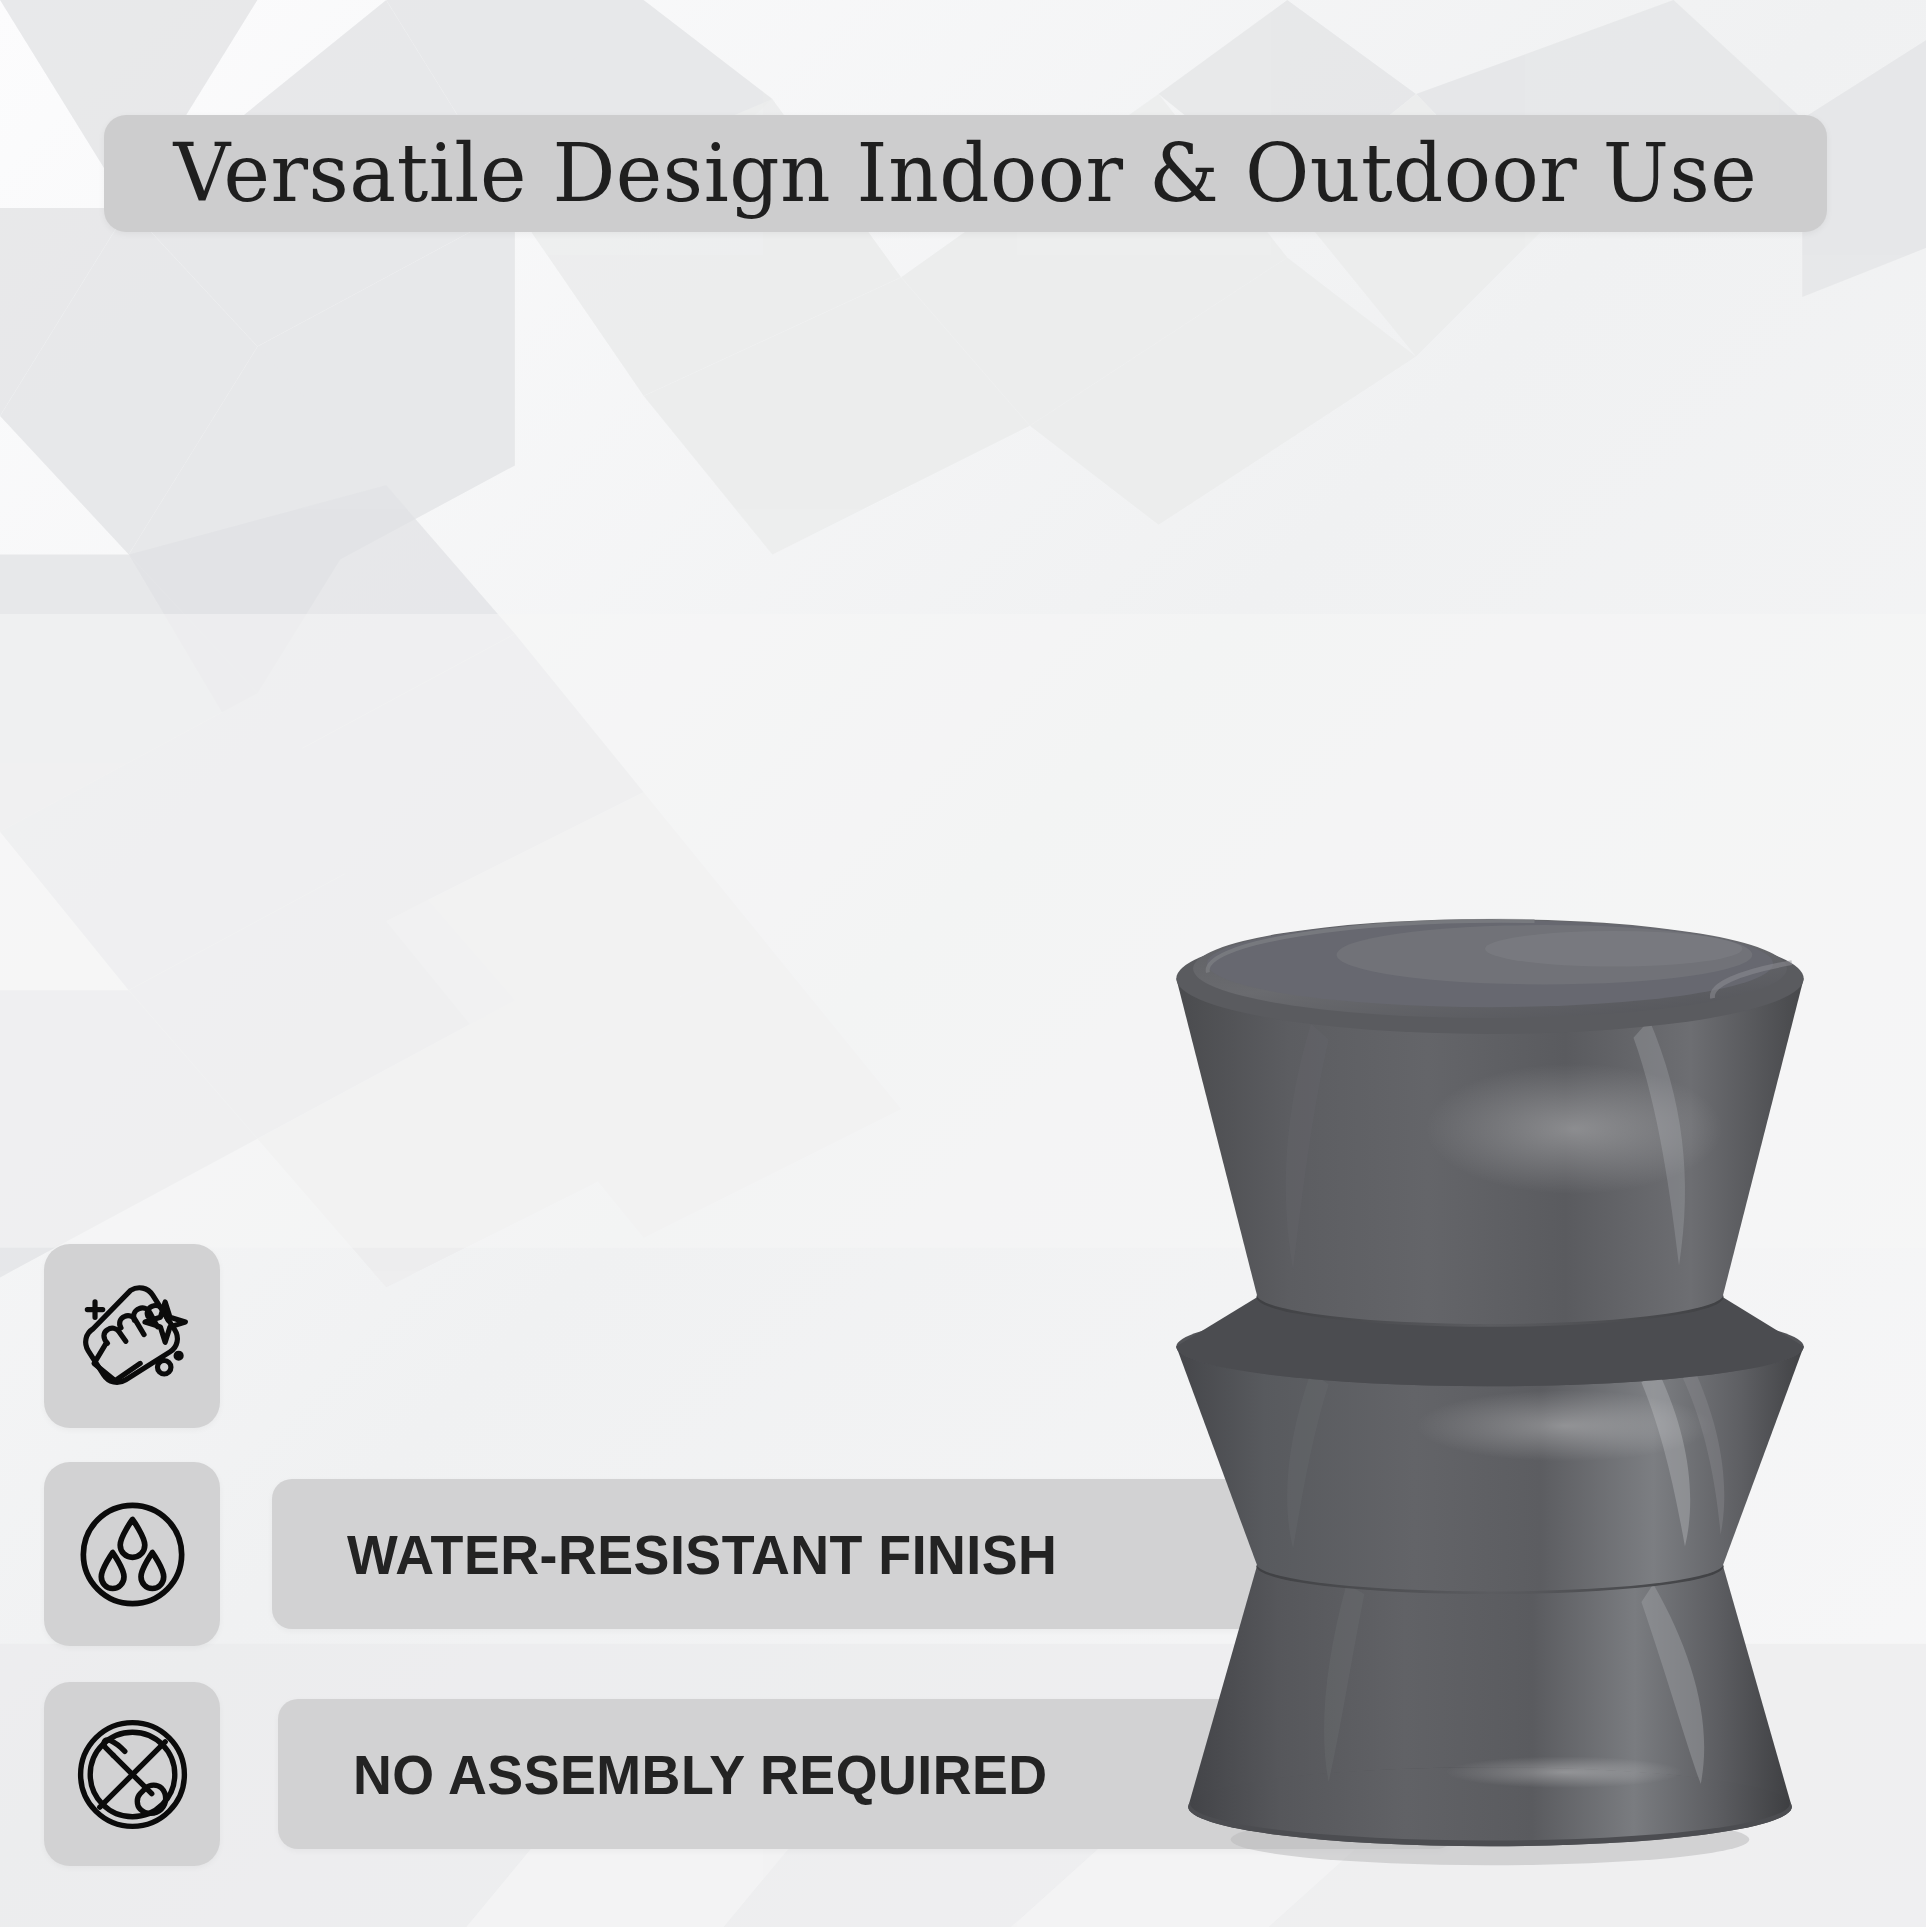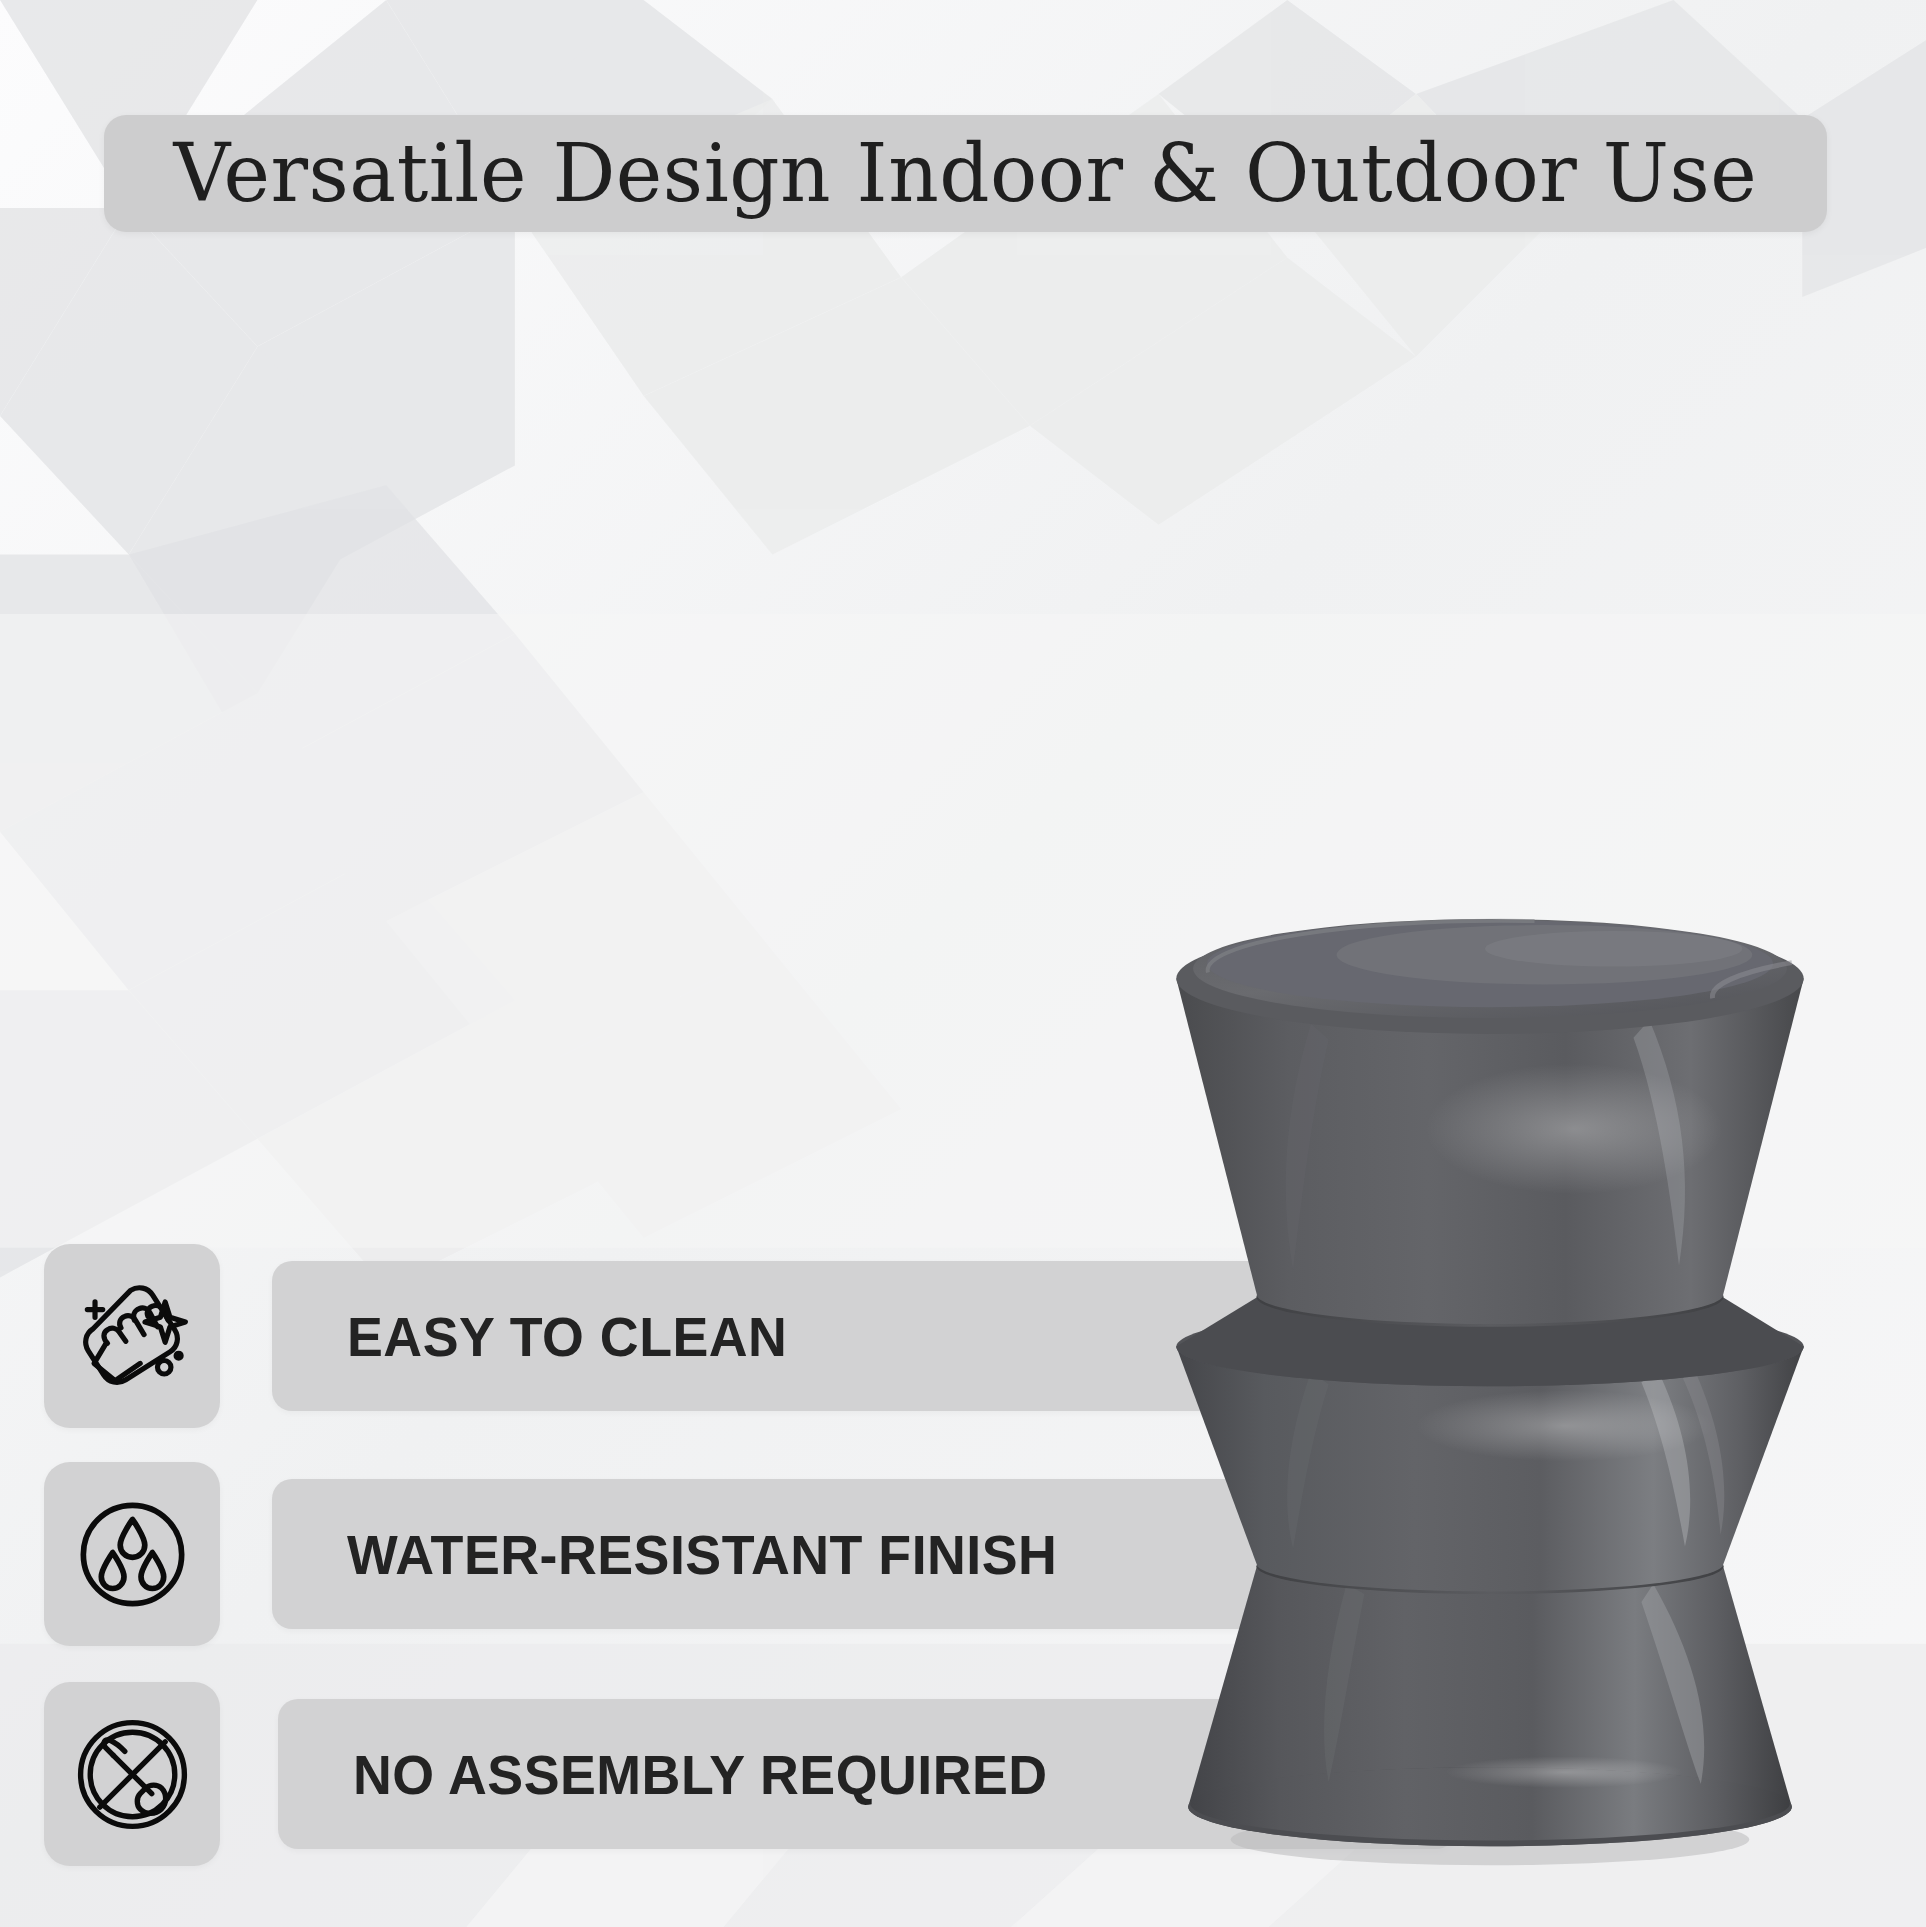--- a/index.html
+++ b/index.html
@@ -263,23 +263,20 @@
 
           <path d="M 98 28 L 103 44 L 119 49 L 103 54 L 98 70 L 93 54 L 77 49 L 93 44 Z"></path>
 
           <path d="M 25 28 L 25 44 M 17 36 L 33 36"></path>
 
           <circle cx="97" cy="96" r="7"></circle>
           <circle cx="112" cy="84" r="2.6" fill="#0b0b0b"></circle>
         </svg>
       </span>
     </div>
-    <div class="feature-pill">
-      <span class="feature-label">EASY TO CLEAN</span>
-    </div>
   </div>
 
   <div class="feature-row" id="feature-row-1">
     <div class="feature-icon-box">
       <span>
         <svg width="121" height="121" viewBox="0 0 128 128" fill="none" stroke="#0b0b0b" stroke-width="6" stroke-linecap="round" stroke-linejoin="round">
           <circle cx="64" cy="64" r="52"></circle>
 
           <path d="M 64 27 C 64 27 51 45 51 54 C 51 61.5 56.8 67 64 67 C 71.2 67 77 61.5 77 54 C 77 45 64 27 64 27 Z"></path>
 

